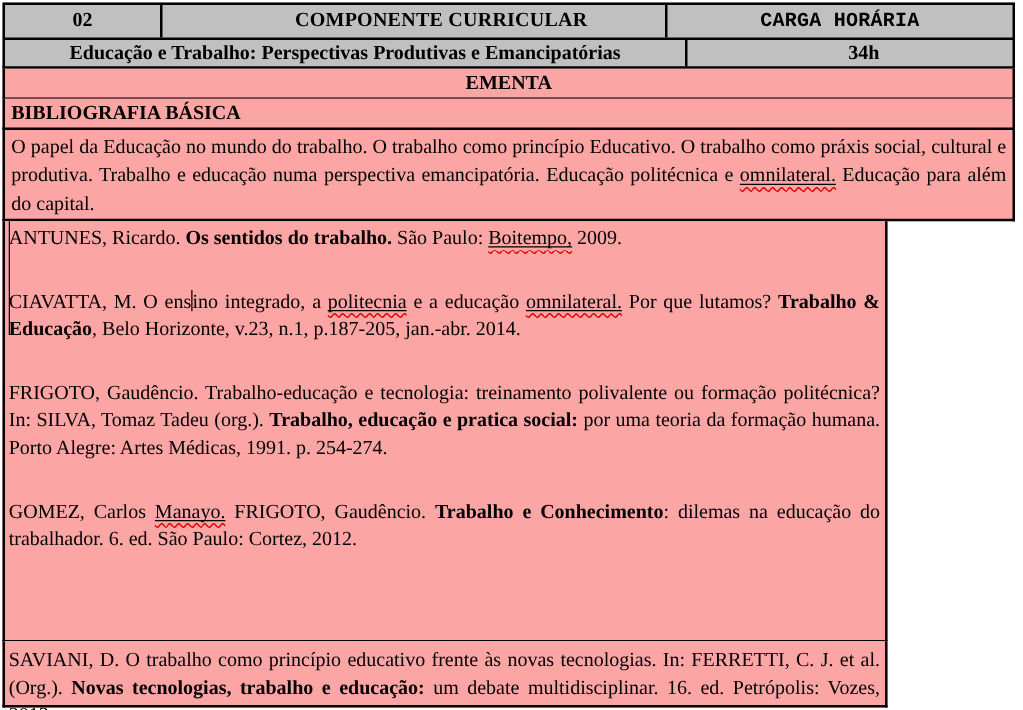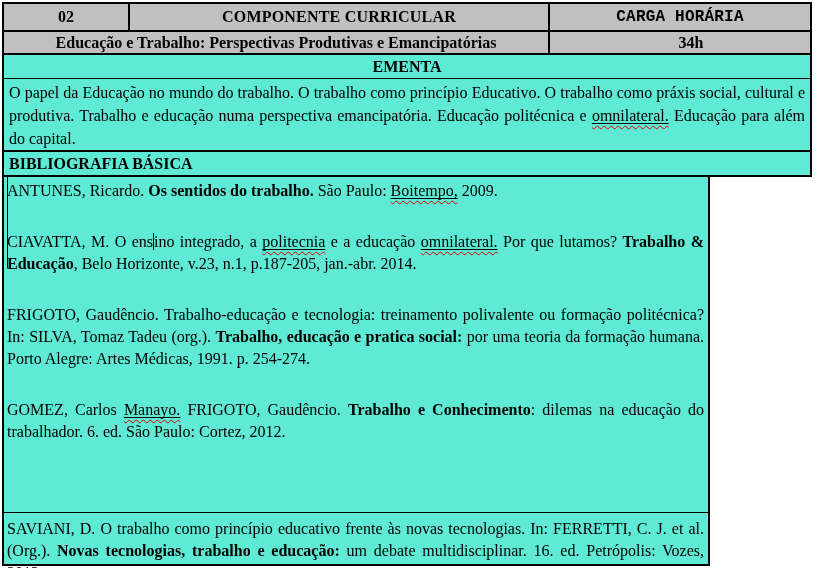--- a/index.html
+++ b/index.html
@@ -20,35 +20,35 @@
     position: absolute;
     left: 2px;
     top: 2px;
     width: 810px;
   }
   .row {
     box-sizing: border-box;
     border: 0 solid var(--border, #000);
     border-left-width: 2px;
     border-right-width: 2px;
-    background: #5eead4;
+    background: #fca5a5;
     position: relative;
   }
   
   .r1, .r2 {
     background: var(--header-bg, #c0c0c0);
     display: flex;
     font-weight: 700;
     text-align: center;
   }
   .r1 { height: 30px; border-top-width: 2px; border-bottom-width: 2px; }
   .r2 { height: 23px; border-bottom-width: 2px; }
   .cell { box-sizing: border-box; }
   .c-num   { width: 126px; border-right: 2px solid var(--border, #000); line-height: 26px; }
-  .c-comp  { width: 420px; border-right: 2px solid var(--border, #000); line-height: 26px; letter-spacing: 0.2px; }
+  .c-comp  { width: 360px; border-right: 2px solid var(--border, #000); line-height: 26px; letter-spacing: 0.2px; margin-left: 44px; }
   .c-carga { flex: 1; line-height: 26px; letter-spacing: 0.2px; font-family: Liberation Mono, monospace; }
   .c-title { width: 546px; border-right: 2px solid var(--border, #000); line-height: 21px; }
   .c-hours { flex: 1; line-height: 21px; margin-left: 22px; }
   
   .r3 { height: 24px; border-bottom-width: 1px; text-align: center; font-weight: 700; line-height: 23px; }
   
   .r4 { height: 73px; border-bottom-width: 2px; padding: 2px 5px 0 5px; }
   .r4 p { margin: 0; line-height: 23px; }
   
   .r5 { height: 25px; border-bottom-width: 2px; font-weight: 700; line-height: 23px; padding-left: 5px; }
@@ -103,26 +103,26 @@
 
   <div class="row r2">
     <div class="cell c-title">Educação e Trabalho: Perspectivas Produtivas e Emancipatórias</div>
     <div class="cell c-hours">34h</div>
   </div>
 
   <div class="row r3">
     <span>EMENTA</span>
   </div>
 
+  <div class="row r5">
+    <span>BIBLIOGRAFIA BÁSICA</span>
+  </div>
+
   <div class="row r4">
     <p class="just"><span>O papel da Educação no mundo do trabalho. O trabalho como princípio Educativo. O trabalho como práxis social, cultural e produtiva. Trabalho e educação numa perspectiva emancipatória. Educação politécnica e </span><span class="sp"><span class="spw">omnilateral.</span></span><span> Educação para além do capital.</span></p>
-  </div>
-
-  <div class="row r5">
-    <span>BIBLIOGRAFIA BÁSICA</span>
   </div>
 
   <div class="row r6">
     <div class="artifact-line"></div>
     <p class="bib just"><span>ANTUNES, Ricardo. </span><span class="b">Os sentidos do trabalho.</span><span> São Paulo: </span><span class="sp"><span class="spw">Boitempo,</span></span><span> 2009.</span></p>
     <p class="bib just"><span>CIAVATTA, M. O ens</span><span class="caret"></span><span>ino integrado, a </span><span class="sp"><span class="spw">politecnia</span></span><span> e a educação </span><span class="sp"><span class="spw">omnilateral.</span></span><span> Por que lutamos? </span><span class="b">Trabalho &amp; Educação</span><span>, Belo Horizonte, v.23, n.1, p.187-205, jan.-abr. 2014.</span></p>
     <p class="bib just"><span>FRIGOTO, Gaudêncio. Trabalho-educação e tecnologia: treinamento polivalente ou formação politécnica? In: SILVA, Tomaz Tadeu (org.). </span><span class="b">Trabalho, educação e pratica social:</span><span> por uma teoria da formação humana. Porto Alegre: Artes Médicas, 1991. p. 254-274.</span></p>
     <p class="bib just"><span>GOMEZ, Carlos </span><span class="sp"><span class="spw">Manayo.</span></span><span> FRIGOTO, Gaudêncio. </span><span class="b">Trabalho e Conhecimento</span><span>: dilemas na educação do trabalhador. 6. ed. São Paulo: Cortez, 2012.</span></p>
   </div>
 

